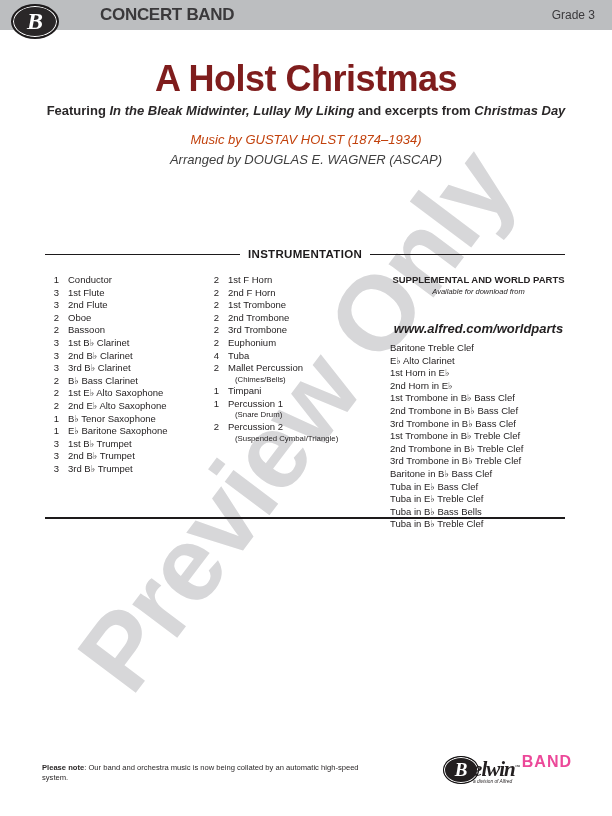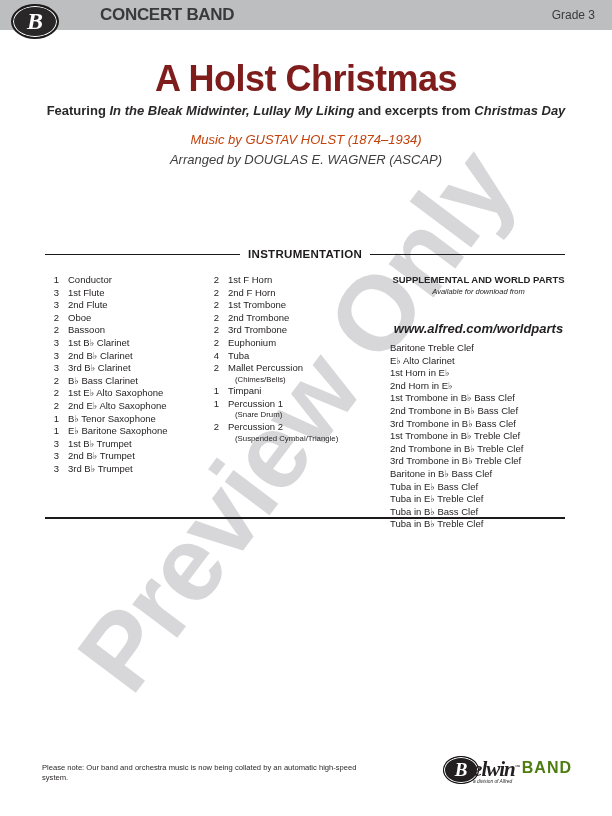--- a/index.html
+++ b/index.html
@@ -74,21 +74,21 @@
   .supp-sub2{font-size:13px;font-style:italic;font-weight:bold;text-align:center;line-height:9px;margin-top:28px;}
   .supp-list{margin-top:9px;}
   .supp-item{font-size:9.5px;line-height:12.6px;white-space:nowrap;}
   
   .bottom-rule{position:absolute;left:45px;top:517px;width:520px;border-top:2px solid #1d1a1b;}
   
   .footer-note{
     position:absolute;left:42px;top:763px;width:330px;
     font-size:7.6px;line-height:10.4px;color:#2b2829;
   }
-  .footer-note b{font-weight:normal;}
+  .footer-note b{font-weight:bold;}
   .belwin{
     position:absolute;right:40px;top:753px;display:flex;align-items:flex-start;
   }
   .belwin-oval{
     width:36px;height:28px;background:#231f20;border-radius:50%;
     border:1.5px solid #0f0d0e;box-shadow:0 0 0 1px #ffffff inset;
     display:flex;align-items:center;justify-content:center;box-sizing:border-box;
     margin-top:3px;
   }
   .belwin-oval span{
@@ -96,22 +96,22 @@
     color:#ffffff;font-size:19px;line-height:1;transform:translateY(-1px);
   }
   .belwin-script-wrap{margin-left:-6px;margin-top:4px;text-align:left;}
   .belwin-script{
     font-family:"Liberation Serif",serif;font-style:italic;font-weight:bold;
     font-size:21px;line-height:20px;color:#231f20;letter-spacing:-1px;
   }
   .belwin-tm{font-size:5px;vertical-align:super;font-style:normal;}
   .belwin-division{font-size:4.8px;color:#231f20;margin-top:0px;font-style:italic;}
   .belwin-band{
-    font-size:16px;font-weight:bold;letter-spacing:1px;color:#4d7c0f;
-    margin-left:3px;margin-top:6px;
+    font-size:16px;font-weight:bold;letter-spacing:1px;color:#ec4899;
+    margin-left:3px;
   }
 </style>
 </head>
 <body>
 
 <div class="page">
 
   <div class="watermark">Preview Only</div>
 
   <div class="content">
@@ -261,21 +261,21 @@
             <div class="supp-item">2nd Horn in E♭</div>
             <div class="supp-item">1st Trombone in B♭ Bass Clef</div>
             <div class="supp-item">2nd Trombone in B♭ Bass Clef</div>
             <div class="supp-item">3rd Trombone in B♭ Bass Clef</div>
             <div class="supp-item">1st Trombone in B♭ Treble Clef</div>
             <div class="supp-item">2nd Trombone in B♭ Treble Clef</div>
             <div class="supp-item">3rd Trombone in B♭ Treble Clef</div>
             <div class="supp-item">Baritone in B♭ Bass Clef</div>
             <div class="supp-item">Tuba in E♭ Bass Clef</div>
             <div class="supp-item">Tuba in E♭ Treble Clef</div>
-            <div class="supp-item">Tuba in B♭ Bass Clef</div>
+            <div class="supp-item">Tuba in B♭ Bass Bells</div>
             <div class="supp-item">Tuba in B♭ Treble Clef</div>
           </div>
       </div>
     </div>
 
     <div class="bottom-rule"></div>
 
     <div class="footer-note"><b>Please note</b><span>: Our band and orchestra music is now being collated by an automatic high-speed system.</span><br></div>
 
     <div class="belwin">

